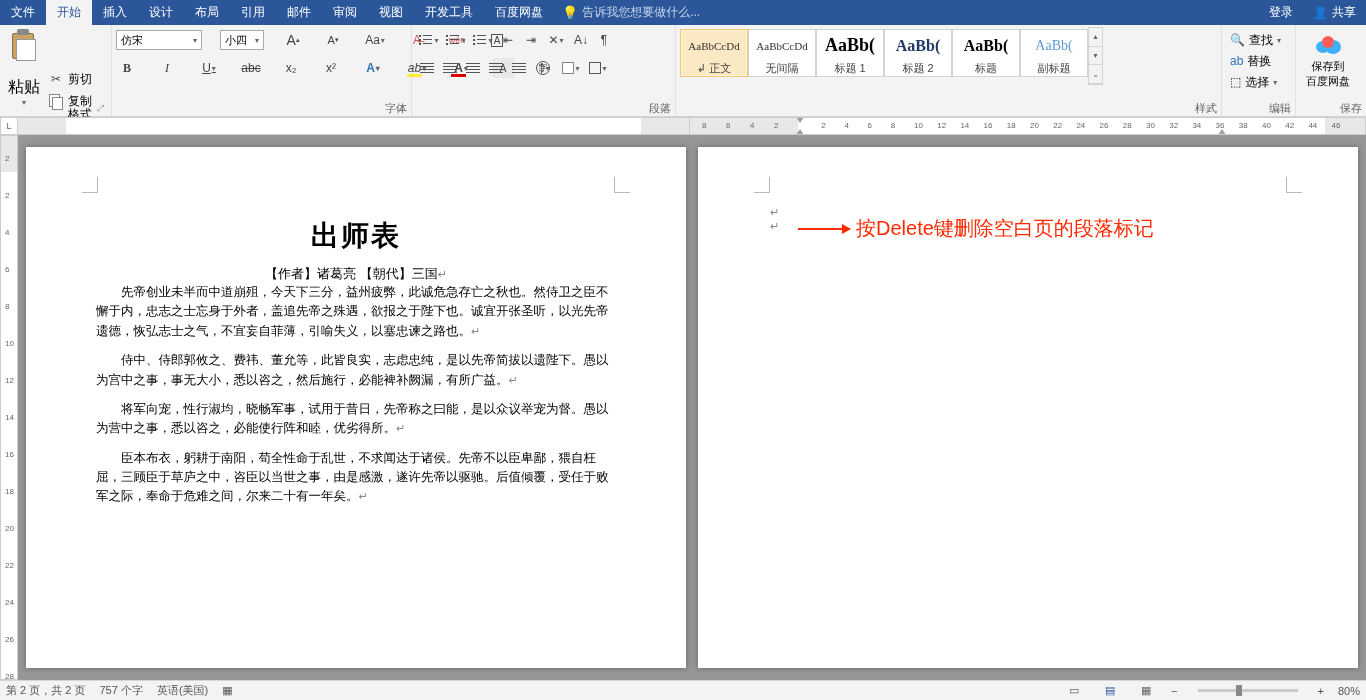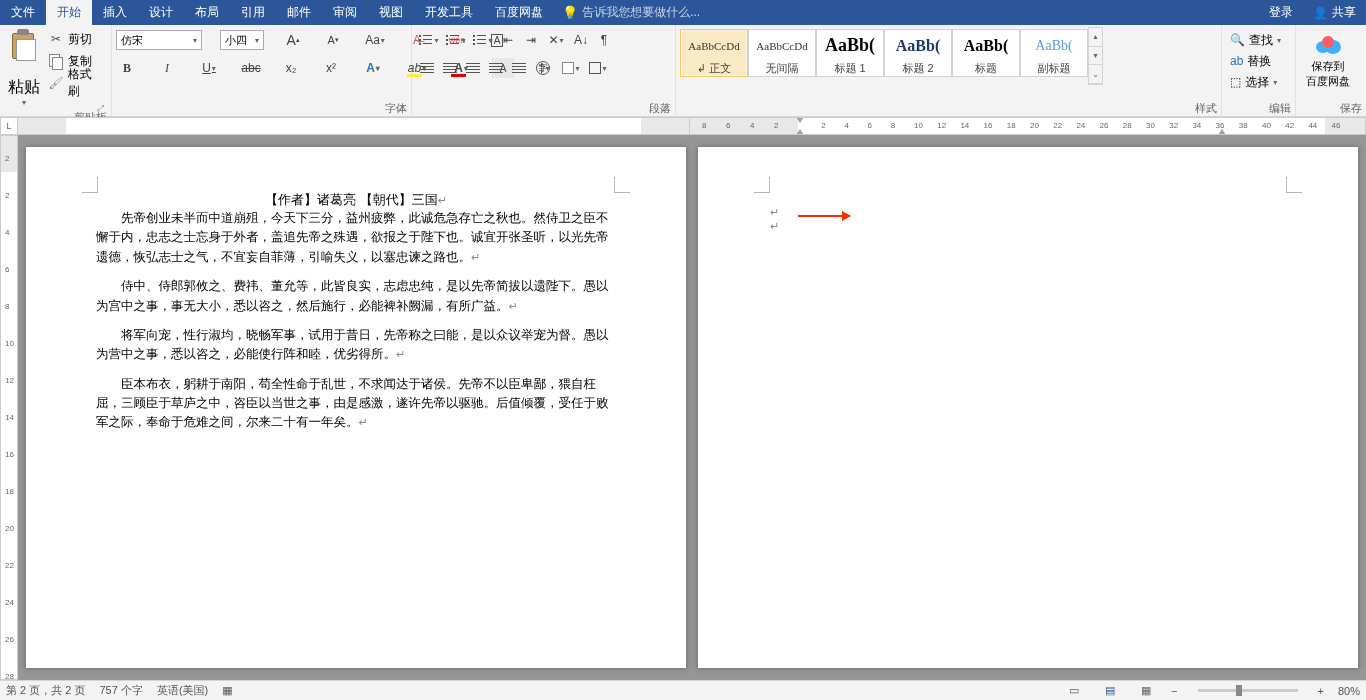--- a/index.html
+++ b/index.html
@@ -23,21 +23,21 @@
 .group-body { flex: 1; display: flex; align-items: flex-start; }
 
 
 .clip-left { display: flex; flex-direction: column; align-items: center; padding: 2px 4px; }
 .paste-icon { width: 32px; height: 32px; position: relative; }
 .paste-icon .board { position: absolute; left: 4px; top: 4px; width: 22px; height: 26px; background: #c9a36a; border: 1px solid #8a6d3b; border-radius: 2px; }
 .paste-icon .clip { position: absolute; left: 9px; top: 0; width: 12px; height: 6px; background: #888; border-radius: 2px; }
 .paste-icon .sheet { position: absolute; left: 8px; top: 10px; width: 20px; height: 22px; background: #fff; border: 1px solid #999; }
 .paste-lbl { font-size: 16px; margin-top: 16px; }
 .paste-dd { font-size: 8px; color: #666; }
-.clip-right { display: flex; flex-direction: column; gap: 2px; padding: 2px 4px; font-size: 12px; }
+.clip-right { display: flex; flex-direction: column; gap: 2px; padding: 2px 4px; font-size: 12px; margin-top: 40px; }
 .clip-right .row { display: flex; align-items: center; gap: 4px; height: 20px; }
 .mini-icon { width: 16px; height: 16px; display: inline-flex; align-items: center; justify-content: center; font-size: 12px; }
 .cut-icon::before { content: "✂"; color: #444; }
 .copy-icon { position: relative; }
 .copy-icon::before { content: ""; position: absolute; width: 9px; height: 11px; border: 1px solid #888; background: #fff; left: 1px; top: 1px; }
 .copy-icon::after { content: ""; position: absolute; width: 9px; height: 11px; border: 1px solid #888; background: #fff; left: 4px; top: 4px; }
 .brush-icon::before { content: "🖌"; font-size: 12px; color: #888; }
 .font-sel { width: 86px; height: 20px; border: 1px solid #ababab; background: #fff; font-size: 11px; padding: 0 4px; display: flex; align-items: center; justify-content: space-between; }
 .size-sel { width: 44px; height: 20px; border: 1px solid #ababab; background: #fff; font-size: 11px; padding: 0 4px; display: flex; align-items: center; justify-content: space-between; }
 .dd { font-size: 8px; color: #666; }
@@ -426,34 +426,36 @@
     <span class="vtick" style="top: 425px;">22</span>
     <span class="vtick" style="top: 462px;">24</span>
     <span class="vtick" style="top: 499px;">26</span>
     <span class="vtick" style="top: 536px;">28</span>
   </div>
 
 <div class="workspace">
   <div class="page">
     <div class="crop tl"></div>
       <div class="crop tr"></div>
+    <div class="doc-title">出师表</div>
     <div class="doc-sub"><span>【作者】诸葛亮 【朝代】三国</span><span class="pilcrow">↵</span></div>
     <div id="doc-body">
         <div class="doc-p">先帝创业未半而中道崩殂，今天下三分，益州疲弊，此诚危急存亡之秋也。然侍卫之臣不懈于内，忠志之士忘身于外者，盖追先帝之殊遇，欲报之于陛下也。诚宜开张圣听，以光先帝遗德，恢弘志士之气，不宜妄自菲薄，引喻失义，以塞忠谏之路也。<span class="pilcrow">↵</span></div>
         <div class="doc-p">侍中、侍郎郭攸之、费祎、董允等，此皆良实，志虑忠纯，是以先帝简拔以遗陛下。愚以为宫中之事，事无大小，悉以咨之，然后施行，必能裨补阙漏，有所广益。<span class="pilcrow">↵</span></div>
         <div class="doc-p">将军向宠，性行淑均，晓畅军事，试用于昔日，先帝称之曰能，是以众议举宠为督。愚以为营中之事，悉以咨之，必能使行阵和睦，优劣得所。<span class="pilcrow">↵</span></div>
         <div class="doc-p">臣本布衣，躬耕于南阳，苟全性命于乱世，不求闻达于诸侯。先帝不以臣卑鄙，猥自枉屈，三顾臣于草庐之中，咨臣以当世之事，由是感激，遂许先帝以驱驰。后值倾覆，受任于败军之际，奉命于危难之间，尔来二十有一年矣。<span class="pilcrow">↵</span></div>
       </div>
   </div>
   <div class="page">
     <div class="crop tl"></div>
       <div class="crop tr"></div>
     <div class="page2-marks">↵<br>↵</div>
     <div class="annot">
       <div class="arrow-line"></div>
+      <div class="atxt">按Delete键删除空白页的段落标记</div>
     </div>
   </div>
 </div>
 
 <div class="statusbar">
   <span>第 2 页，共 2 页</span>
   <span>757 个字</span>
   <span>英语(美国)</span>
   <span>▦</span>
   <span class="spacer"></span>

